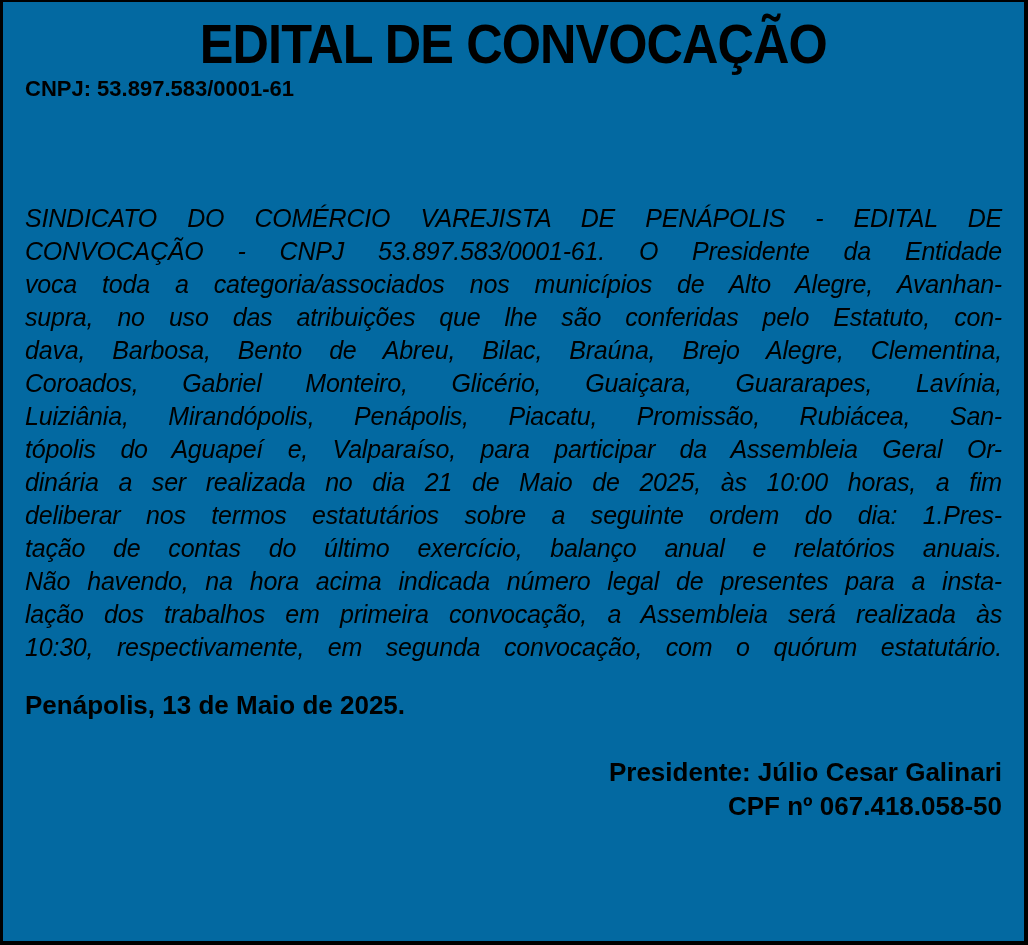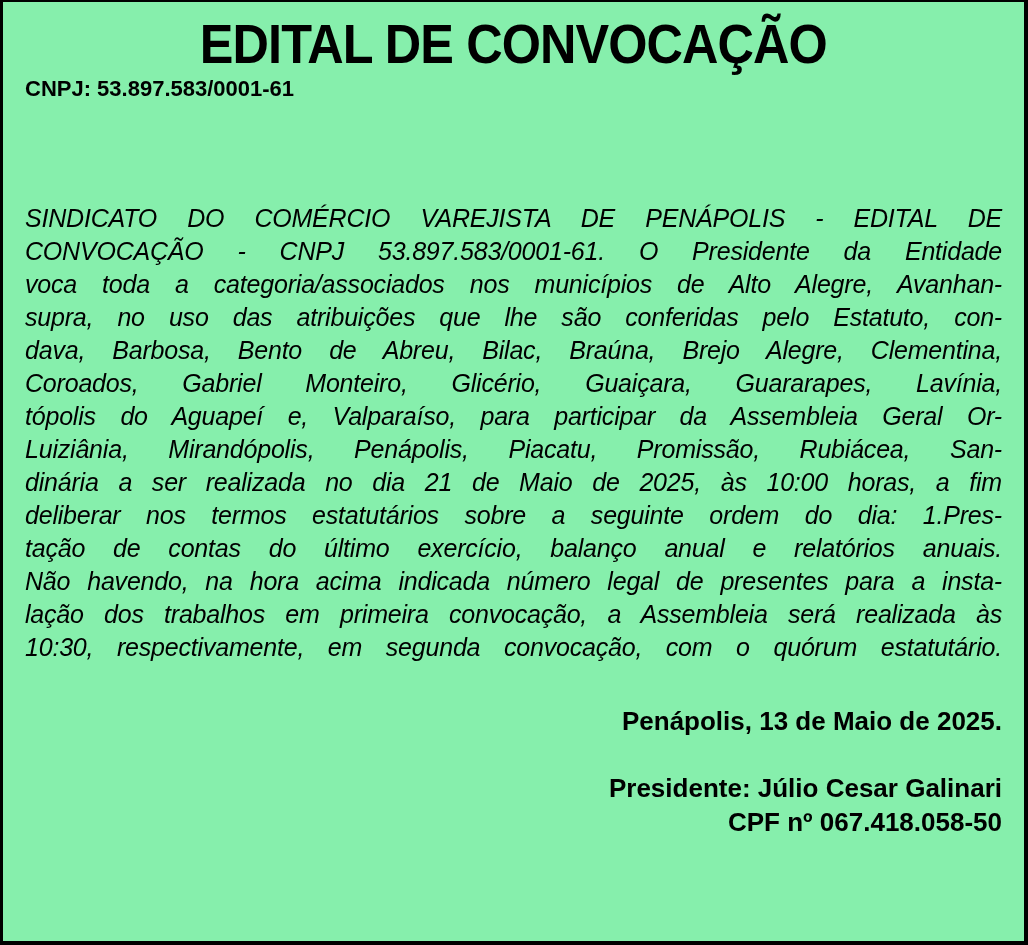--- a/index.html
+++ b/index.html
@@ -5,21 +5,21 @@
   html, body {
     margin: 0;
     padding: 0;
     background: #ffffff;
   }
   .page {
     position: relative;
     width: 1028px;
     height: 945px;
     box-sizing: border-box;
-    background: #86efac;
+    background: #0369a1;
     border-style: solid;
     border-color: #000000;
     border-width: 2px 4px 4px 3px;
     padding: 12px 22px 8px 22px;
     overflow: hidden;
     font-family: "Liberation Sans", sans-serif;
     color: #000000;
   }
   .title {
     margin: 0;
@@ -47,22 +47,22 @@
     line-height: 33px;
     letter-spacing: -0.2px;
   }
   .body-line {
     text-align: justify;
     text-align-last: justify;
     white-space: normal;
     font-style: italic;
   }
   .dateline {
-    margin-top: 40px;
-    text-align: right;
+    margin-top: 24px;
+    text-align: left;
     font-weight: bold;
     font-size: 26px;
     line-height: 34px;
   }
   .signature {
     margin-top: 33px;
     text-align: right;
     font-weight: bold;
     font-size: 26px;
     line-height: 34px;
@@ -77,22 +77,22 @@
 
   <div class="subtitle">CNPJ: 53.897.583/0001-61</div>
 
   <div class="body-paragraph">
     <div class="body-line">SINDICATO DO COMÉRCIO VAREJISTA DE PENÁPOLIS - EDITAL DE</div>
     <div class="body-line">CONVOCAÇÃO - CNPJ 53.897.583/0001-61. O Presidente da Entidade</div>
     <div class="body-line">voca toda a categoria/associados nos municípios de Alto Alegre, Avanhan-</div>
     <div class="body-line">supra, no uso das atribuições que lhe são conferidas pelo Estatuto, con-</div>
     <div class="body-line">dava, Barbosa, Bento de Abreu, Bilac, Braúna, Brejo Alegre, Clementina,</div>
     <div class="body-line">Coroados, Gabriel Monteiro, Glicério, Guaiçara, Guararapes, Lavínia,</div>
+    <div class="body-line">Luiziânia, Mirandópolis, Penápolis, Piacatu, Promissão, Rubiácea, San-</div>
     <div class="body-line">tópolis do Aguapeí e, Valparaíso, para participar da Assembleia Geral Or-</div>
-    <div class="body-line">Luiziânia, Mirandópolis, Penápolis, Piacatu, Promissão, Rubiácea, San-</div>
     <div class="body-line">dinária a ser realizada no dia 21 de Maio de 2025, às 10:00 horas, a fim</div>
     <div class="body-line">deliberar nos termos estatutários sobre a seguinte ordem do dia: 1.Pres-</div>
     <div class="body-line">tação de contas do último exercício, balanço anual e relatórios anuais.</div>
     <div class="body-line">Não havendo, na hora acima indicada número legal de presentes para a insta-</div>
     <div class="body-line">lação dos trabalhos em primeira convocação, a Assembleia será realizada às</div>
     <div class="body-line">10:30, respectivamente, em segunda convocação, com o quórum estatutário.</div>
   </div>
 
   <div class="dateline">Penápolis, 13 de Maio de 2025.</div>
 

